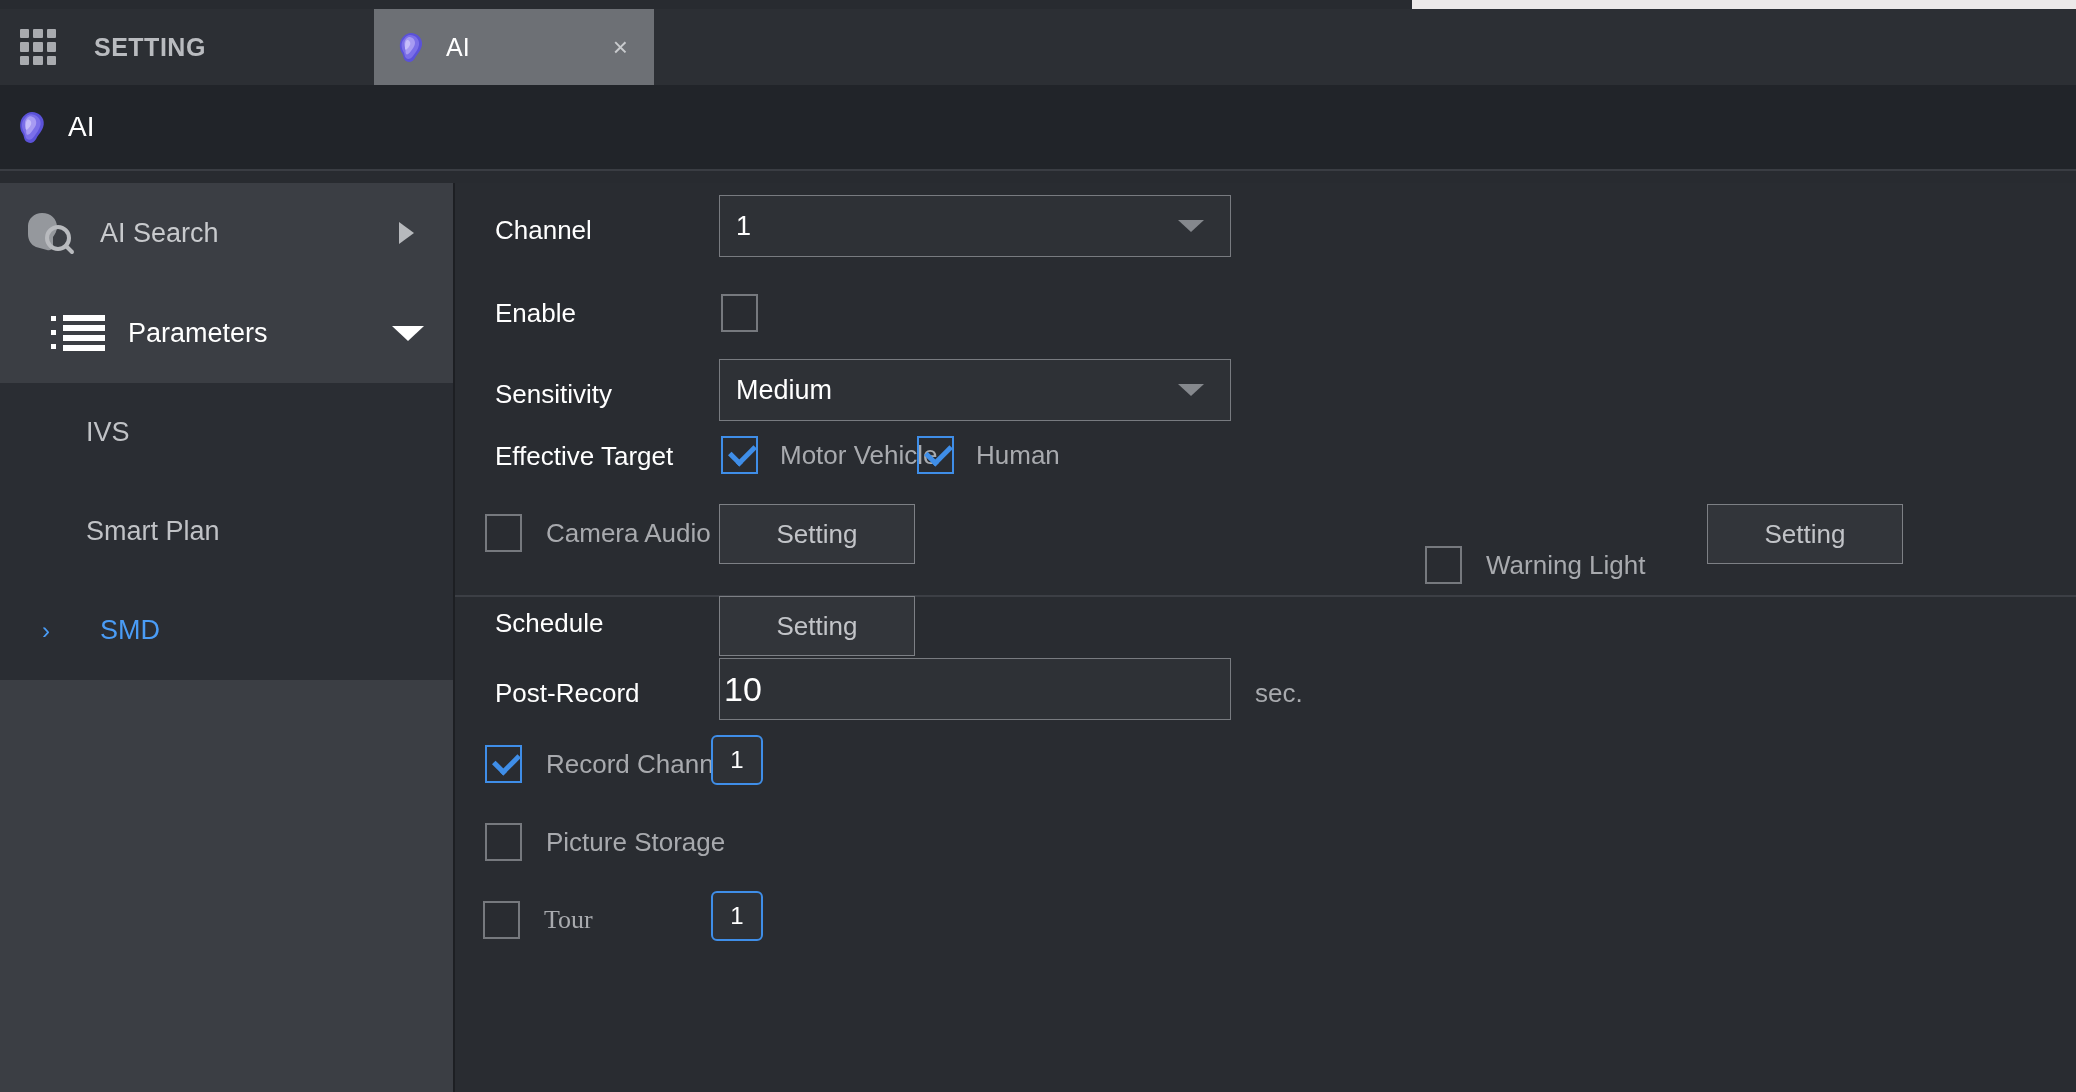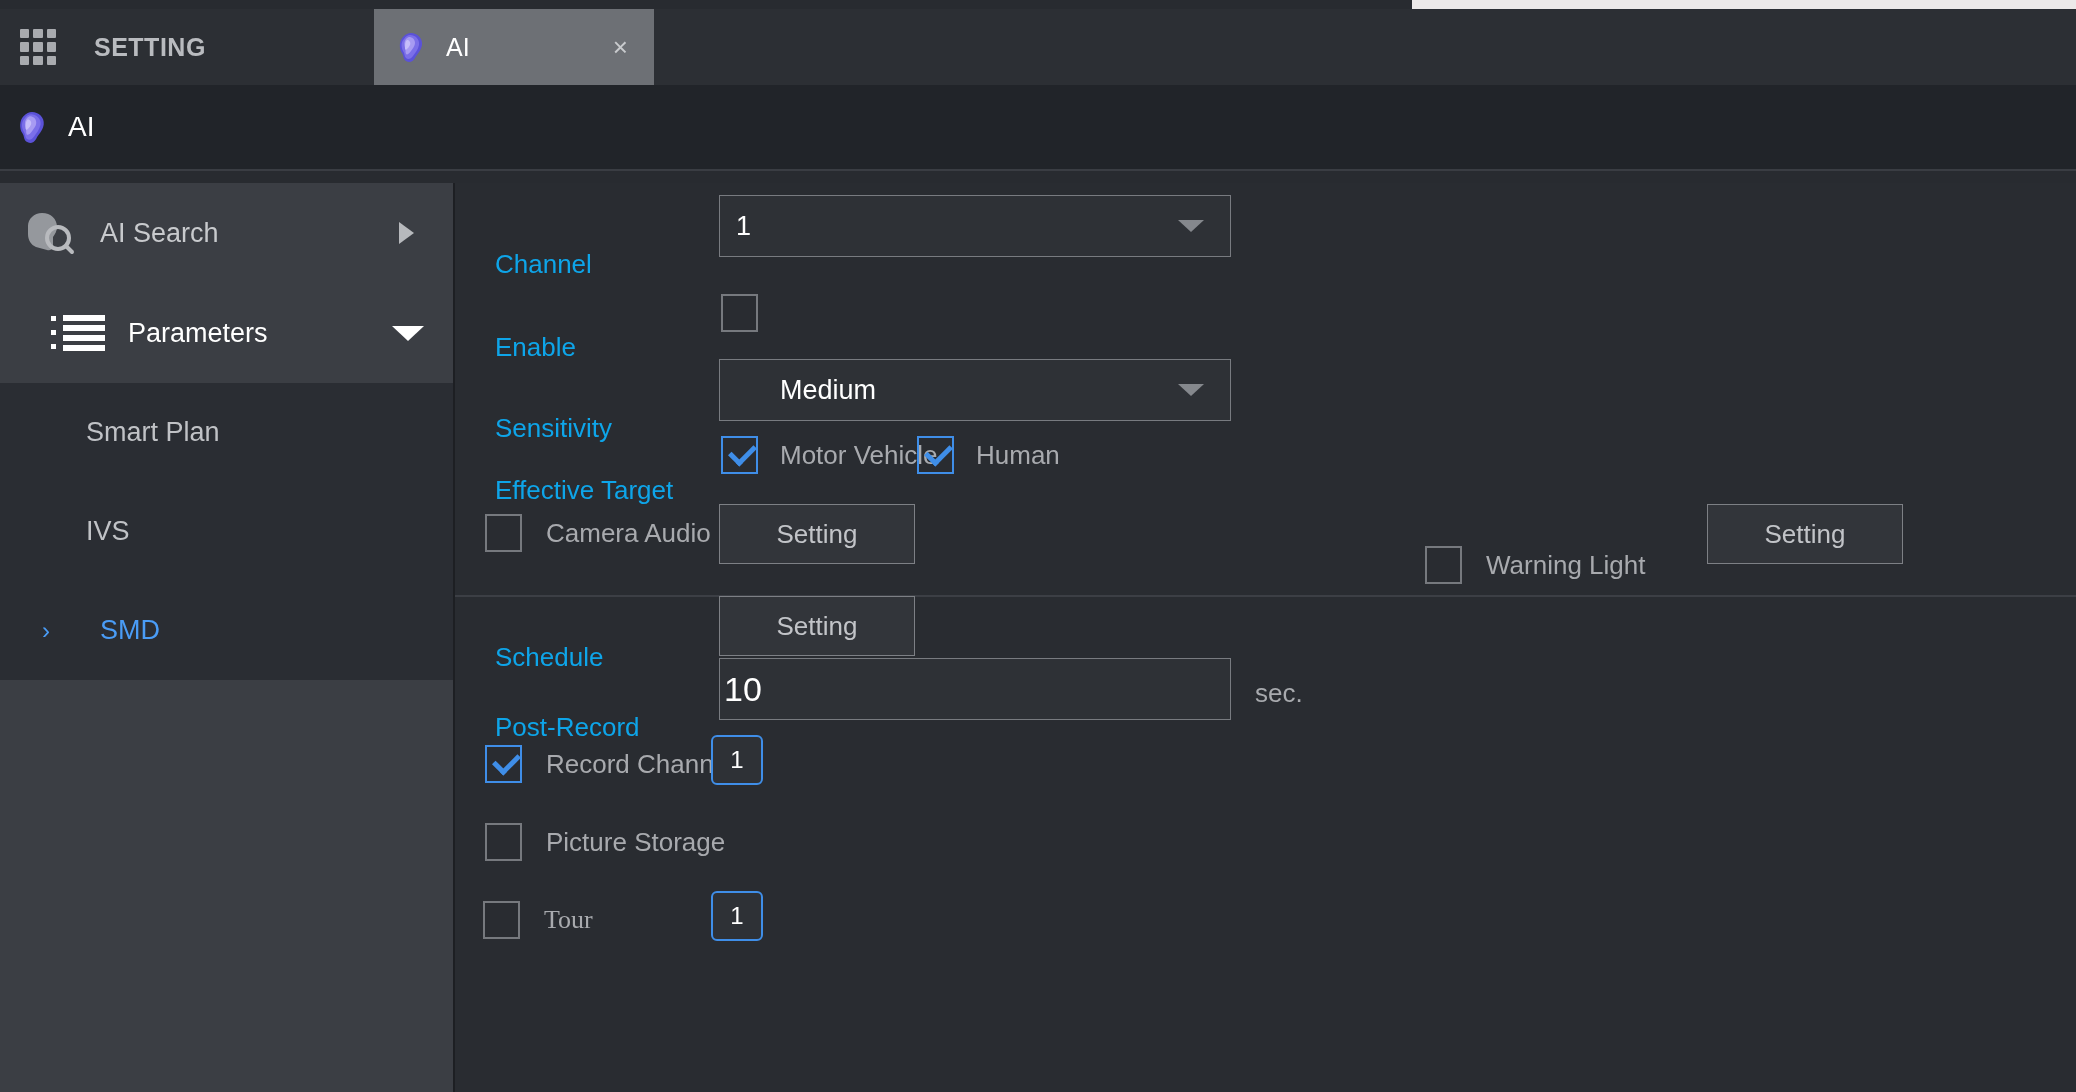--- a/index.html
+++ b/index.html
@@ -104,21 +104,21 @@
     background: #1d1f23;
   }
 
   
   .content {
     position: absolute; top: 183px; left: 455px; width: 1621px; height: 909px;
     background: #292c31;
   }
   .lbl { color: #a8aaae; font-size: 26px; }
 
-  .field-label { position: absolute; left: 40px; color: #0ea5e9; font-size: 26px; margin-top: 34px; }
+  .field-label { position: absolute; left: 40px; color: #ffffff; font-size: 26px; }
 
   .select-box {
     position: absolute; border: 1px solid #787b80; background: #2e3136;
     display: flex; align-items: center;
   }
   .select-box .val { color: #ffffff; font-size: 27px; margin-left: 16px; }
   .select-box .tri {
     position: absolute; right: 26px; width: 0; height: 0;
     border-top: 12px solid #85888d; border-left: 13px solid transparent; border-right: 13px solid transparent;
   }
@@ -235,24 +235,24 @@
           </svg>
         </span>
         <span class="side-label white">Parameters</span>
         <span class="arrow-down"></span>
       </div>
 
     </div>
 
     <div>
       <div class="sub-row">
+        <span class="sub-label">IVS</span>
+      </div>
+      <div class="sub-row">
         <span class="sub-label">Smart Plan</span>
-      </div>
-      <div class="sub-row">
-        <span class="sub-label">IVS</span>
       </div>
       <div class="sub-row active">
         <span class="chev">›</span>
         <span class="sub-label">SMD</span>
       </div>
     </div>
 
     <div class="side-rest"></div>
   </div>
 
@@ -263,21 +263,21 @@
     <span class="field-label" style="top:32px;">Channel</span>
     <div class="select-box" style="left:264px; top:12px; width:512px; height:62px;">
       <span class="val">1</span>
       <span class="tri"></span>
     </div>
 
     <span class="field-label" style="top:115px;">Enable</span>
     <div class="cb" style="position:absolute; left:266px; top:111px;"></div>
 
     <span class="field-label" style="top:196px;">Sensitivity</span>
-    <div class="select-box" style="left:264px; top:176px; width:512px; height:62px;padding-left:44px;">
+    <div class="select-box" style="left:264px; top:176px; width:512px; height:62px;">
       <span class="val">Medium</span>
       <span class="tri"></span>
     </div>
 
     <span class="field-label" style="top:258px;">Effective Target</span>
 
     <div style="position:absolute; left:266px; top:253px; display:flex; align-items:center;">
       <div class="cb on"></div>
       <span class="lbl" style="margin-left:22px;">Motor Vehicle</span>
     </div>

